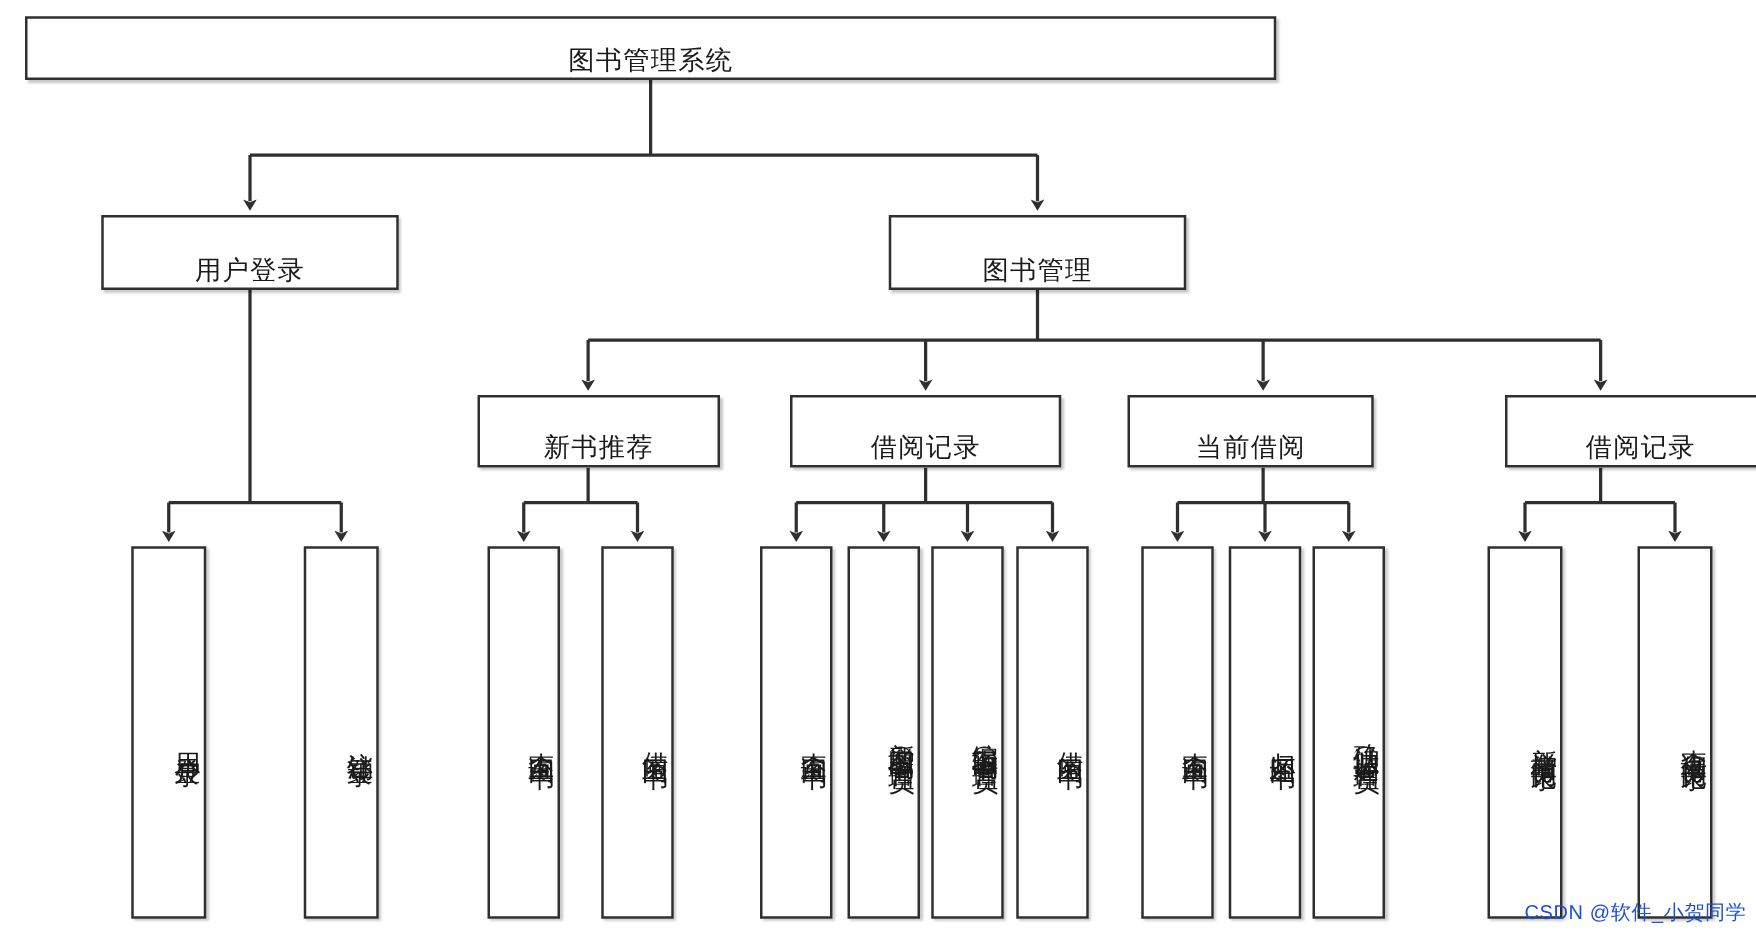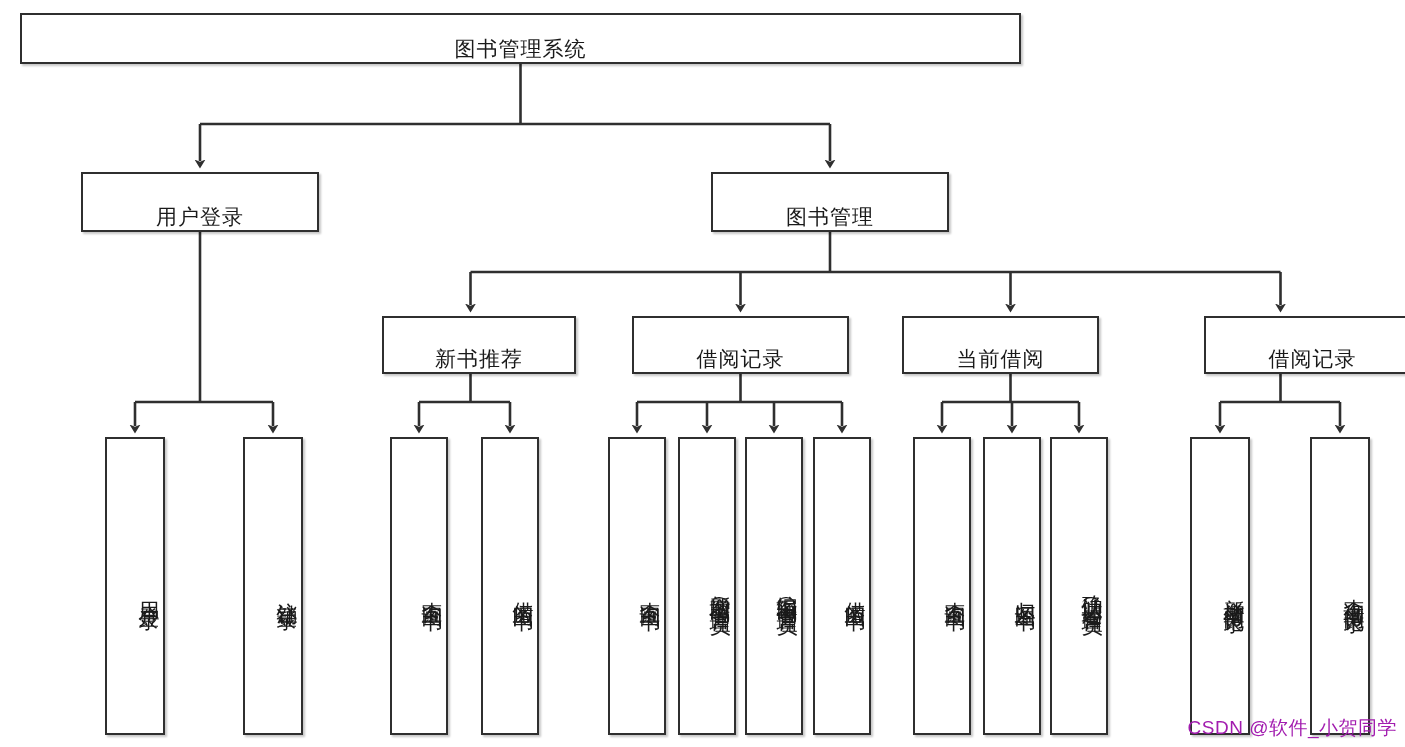--- a/index.html
+++ b/index.html
@@ -52,22 +52,22 @@
   }
   .node.vert .vtext {
     writing-mode: vertical-rl;
     text-orientation: upright;
     white-space: nowrap;
   }
   #watermark {
     position: absolute;
     right: 8px;
     bottom: 6px;
-    font-size: 19px;
-    color: #a21caf;
+    font-size: 16px;
+    color: #1d4ed8;
     white-space: nowrap;
     letter-spacing: 0.5px;
     margin-top: 20px;
   }
 </style>
 </head>
 <body>
 
 <div id="canvas">
 

